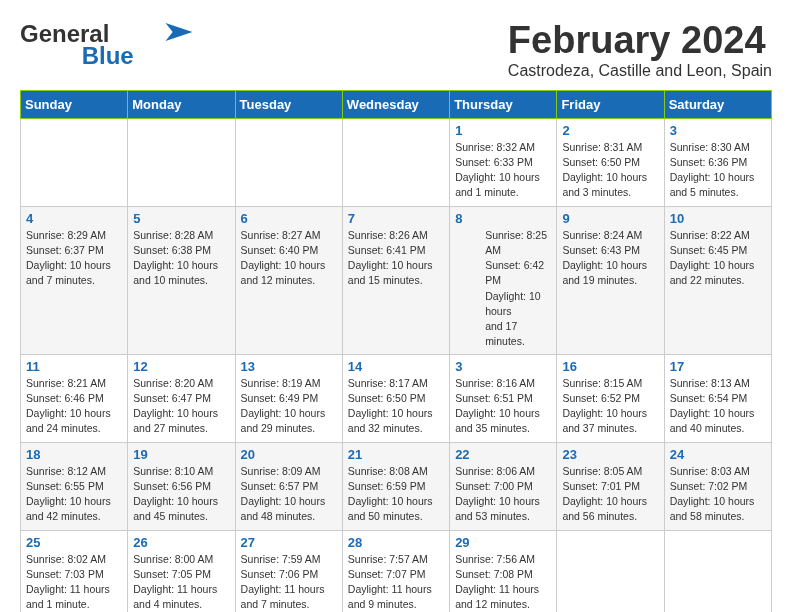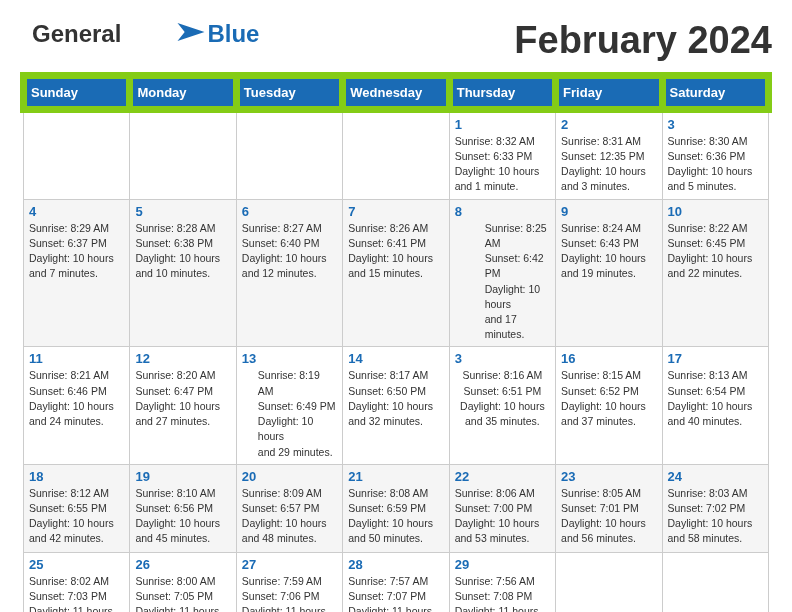--- a/index.html
+++ b/index.html
@@ -11,23 +11,22 @@
       padding: 20px;
     }
     .header-area {
       display: flex;
       justify-content: space-between;
       align-items: flex-start;
       margin-bottom: 10px;
     }
     .logo {
       display: flex;
-      flex-direction: row;
-      align-items: flex-end;
-      margin-left: 12px;
+      flex-direction: column;
+      align-items: center;
     }
     .logo-arrow {
       width: 28px;
       height: 18px;
       margin-left: 56px;
       margin-top: -4px;
     }
     .title-area {
     }
     .month-title {
@@ -46,21 +45,21 @@
       border-collapse: collapse;
       table-layout: fixed;
     }
     thead th {
       background: #1a6bb5;
       color: #fff;
       font-size: 13px;
       font-weight: bold;
       padding: 6px 4px;
       text-align: left;
-      border: 7px solid #84cc16;
+      border: 1px solid #84cc16;
     }
     tbody td {
       border: 1px solid #ccc;
       vertical-align: top;
       padding: 4px 5px;
       font-size: 11px;
       color: #333;
       height: 88px;
     }
     tbody tr:nth-child(even) {
@@ -93,20 +92,21 @@
     <div style="display:flex; align-items:center;">
       <span style="font-size:24px; font-weight:bold; color:#333;">General</span>
       <svg class="logo-arrow" viewBox="0 0 30 20">
         <polygon points="0,0 30,10 0,20 8,10" fill="#1a6bb5"></polygon>
       </svg>
     </div>
     <span style="font-size:24px; font-weight:bold; color:#1a6bb5; margin-top:-6px; padding-left:2px;">Blue</span>
   </div>
   <div class="title-area">
     <div class="month-title">February 2024</div>
+    <div class="location-title">Castrodeza, Castille and Leon, Spain</div>
   </div>
 </div>
 
 <table>
   <thead>
     <tr>
       <th>Sunday</th>
       <th>Monday</th>
       <th>Tuesday</th>
       <th>Wednesday</th>
@@ -124,21 +124,21 @@
         <td>
           <span class="day-number">1</span>
           <div class="day-info" style="white-space: pre-line;">Sunrise: 8:32 AM
 Sunset: 6:33 PM
 Daylight: 10 hours
 and 1 minute.</div>
         </td>
         <td>
           <span class="day-number">2</span>
           <div class="day-info" style="white-space: pre-line;">Sunrise: 8:31 AM
-Sunset: 12:35 PM
+Sunset: 6:50 PM
 Daylight: 10 hours
 and 3 minutes.</div>
         </td>
         <td>
           <span class="day-number">3</span>
           <div class="day-info" style="white-space: pre-line;">Sunrise: 8:30 AM
 Sunset: 6:36 PM
 Daylight: 10 hours
 and 5 minutes.</div>
         </td>
@@ -204,35 +204,35 @@
         </td>
         <td>
           <span class="day-number">12</span>
           <div class="day-info" style="white-space: pre-line;">Sunrise: 8:20 AM
 Sunset: 6:47 PM
 Daylight: 10 hours
 and 27 minutes.</div>
         </td>
         <td>
           <span class="day-number">13</span>
-          <div class="day-info" style="white-space: pre-line; margin-left: 16px;">Sunrise: 8:19 AM
+          <div class="day-info" style="white-space: pre-line;">Sunrise: 8:19 AM
 Sunset: 6:49 PM
 Daylight: 10 hours
 and 29 minutes.</div>
         </td>
         <td>
           <span class="day-number">14</span>
           <div class="day-info" style="white-space: pre-line;">Sunrise: 8:17 AM
 Sunset: 6:50 PM
 Daylight: 10 hours
 and 32 minutes.</div>
         </td>
         <td>
           <span class="day-number">3</span>
-          <div class="day-info" style="white-space: pre-line; text-align: center;">Sunrise: 8:16 AM
+          <div class="day-info" style="white-space: pre-line;">Sunrise: 8:16 AM
 Sunset: 6:51 PM
 Daylight: 10 hours
 and 35 minutes.</div>
         </td>
         <td>
           <span class="day-number">16</span>
           <div class="day-info" style="white-space: pre-line;">Sunrise: 8:15 AM
 Sunset: 6:52 PM
 Daylight: 10 hours
 and 37 minutes.</div>

